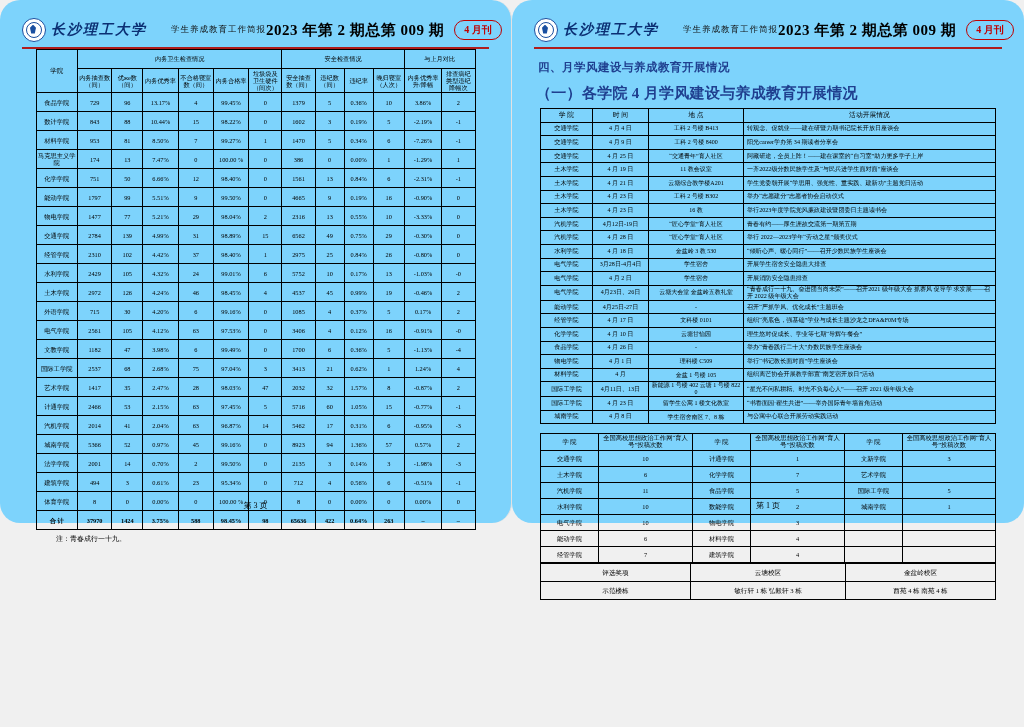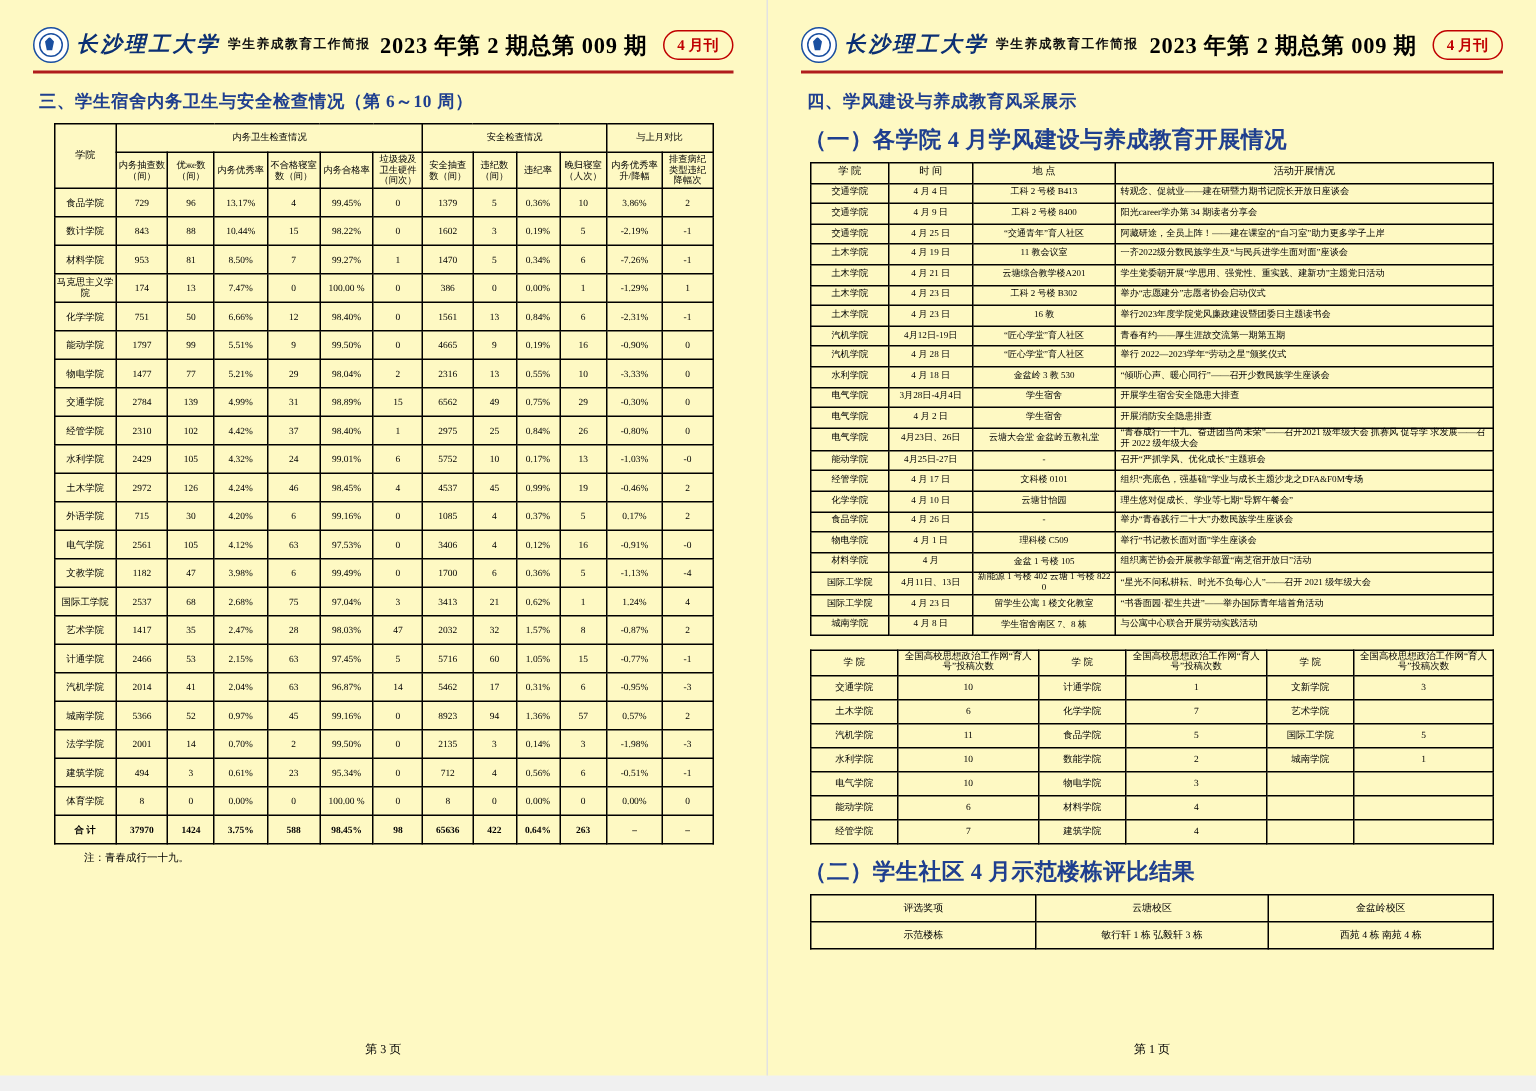--- a/index.html
+++ b/index.html
@@ -5,22 +5,22 @@
   html,body{margin:0;padding:0;}
   body{
     width:1024px;height:727px;
     background:#f0f0f0;
     font-family:"Liberation Serif", serif;
     font-size:8px;
     color:#000;
   }
   .spread{display:flex;width:1024px;height:727px;}
   .page{
-    width:512px;height:717px;background:#fef9c3;position:relative;
-    box-sizing:border-box;padding:18px 22px 0 22px;
+    width:512px;height:523px;background:#7dd3fc;position:relative;
+    box-sizing:border-box;padding:18px 22px 0 22px;border-radius:20px;
   }
   .page.left{border-right:1px solid #e2e2e2;}
 
   
   .hdr{display:flex;align-items:center;border-bottom:2px solid #b01c1c;padding-bottom:5px;}
   .hdr .logo{
     width:22px;height:22px;border-radius:50%;
     background:#ffffff;border:1.6px solid #1a4fa0;
     position:relative;flex:none;margin-right:5px;
   }
@@ -31,22 +31,22 @@
   .hdr .logo:after{
     content:"";position:absolute;left:7px;top:5.5px;width:6px;height:9px;
     background:#1a4fa0;clip-path:polygon(50% 0,100% 35%,80% 100%,20% 100%,0 35%);
   }
   .hdr .uni{
     font-family:"Liberation Serif",serif;font-weight:bold;font-size:14px;
     color:#0b2f73;letter-spacing:2px;white-space:nowrap;
     font-style:italic;
   }
   .hdr .sub{
-    font-size:8.5px;color:#111;margin-left:5px;letter-spacing:1px;white-space:nowrap;
-    font-weight:bold;
+    font-size:8.5px;color:#111;margin-left:24px;letter-spacing:1px;white-space:nowrap;
+    font-weight:normal;
     text-align:right;
   }
   .hdr .issue{
     margin-left:auto;font-size:15px;letter-spacing:.5px;white-space:nowrap;font-weight:bold;
   }
   .hdr .month{
     margin-left:10px;border:1.3px solid #c00000;border-radius:11px;
     color:#c00000;font-size:10px;font-weight:bold;padding:2px 9px;white-space:nowrap;
   }
 
@@ -98,21 +98,20 @@
 
   <div class="page left">
     <div class="hdr">
       <div class="logo"></div>
       <div class="uni">长沙理工大学</div>
       <div class="sub">学生养成教育工作简报</div>
       <div class="issue">2023 年第 2 期总第 009 期</div>
       <div class="month">4 月刊</div>
     </div>
 
-    <div class="sec-title">三、学生宿舍内务卫生与安全检查情况（第 6～10 周）</div>
 
     <table class="tbl t-dorm">
       <colgroup>
         <col style="width:40px">
           <col style="width:33px">
           <col style="width:30px">
           <col style="width:34px">
         <col style="width:34px">
           <col style="width:34px">
           <col style="width:32px">
@@ -501,21 +500,21 @@
 
   <div class="page right">
     <div class="hdr">
       <div class="logo"></div>
       <div class="uni">长沙理工大学</div>
       <div class="sub">学生养成教育工作简报</div>
       <div class="issue">2023 年第 2 期总第 009 期</div>
       <div class="month">4 月刊</div>
     </div>
 
-    <div class="sec-title">四、学风建设与养成教育风采展示</div>
+    <div class="sec-title">四、月学风建设与养成教育开展情况</div>
     <div class="sub-title">（一）各学院 4 月学风建设与养成教育开展情况</div>
 
     <table class="tbl t-feng">
       <colgroup>
         <col style="width:52px">
           <col style="width:56px">
           <col style="width:95px">
           <col style="width:252px">
       </colgroup>
       <thead>
@@ -734,21 +733,20 @@
             <td>经管学院</td>
             <td>7</td>
             <td>建筑学院</td>
             <td>4</td>
             <td></td>
             <td></td>
           </tr>
         </tbody>
     </table>
 
-    <div class="sub-title">（二）学生社区 4 月示范楼栋评比结果</div>
 
     <table class="tbl t-dorm2">
       <colgroup>
           <col style="width:150px">
           <col style="width:155px">
           <col style="width:150px">
         </colgroup>
       <thead>
         <tr>
           <th>评选奖项</th>

